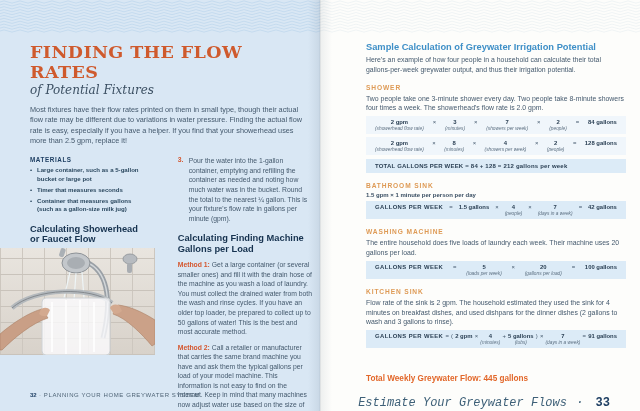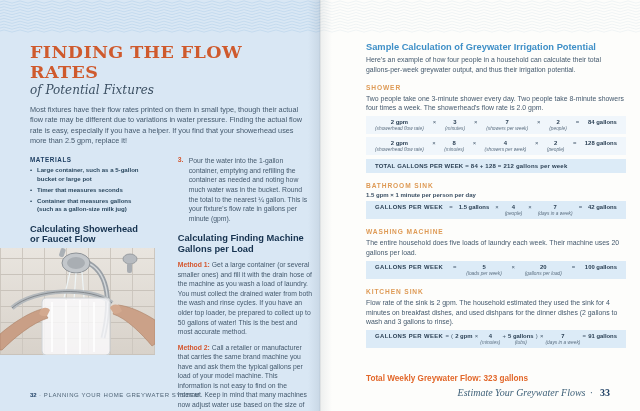--- a/index.html
+++ b/index.html
@@ -66,21 +66,21 @@
   .eq-val { font-size:5.9px; font-weight:bold; color:#2c4155; white-space:nowrap; }
   .eq-sub { font-size:4.8px; font-style:italic; color:#5d7082; white-space:nowrap; margin-top:1px; }
   .eq-op .eq-val { font-weight:normal; color:#44596d; }
   .eq-label .eq-val { letter-spacing:.4px; }
   .eq-res .eq-val { font-weight:bold; }
 
   .total-bar { background:#dcebf7; padding:4px 9px; margin-top:4px; font-size:6px; font-weight:bold; letter-spacing:.2px; color:#2c4155; }
 
   .total-flow { margin-top:26px; font-size:8.2px; font-weight:bold; color:#e2672a; }
 
-  .rp-footer { position:absolute; right:30px; bottom:13px; font-family:Liberation Serif, serif; font-style:italic; font-size:10px; color:#3e6078; }
+  .rp-footer { position:absolute; right:30px; bottom:1px; font-family:Liberation Mono, monospace; font-style:italic; font-size:12px; color:#3e6078; }
   .rp-footer .pnum { font-style:normal; font-weight:bold; color:#1e3f63; margin-left:3px; }
   .rp-footer .sep { margin:0 2px; }
 </style>
 </head>
 <body>
 
 <div class="spread">
 
   <div class="page page-left">
     <svg class="wave-band" viewBox="0 0 320 34">
@@ -369,21 +369,21 @@
             <span class="eq-sub">(days in a week)</span>
           </span>
           <span class="eq-part eq-op">
             <span class="eq-val">=</span>
           </span>
           <span class="eq-part eq-res">
             <span class="eq-val">91 gallons</span>
           </span>
         </div>
 
-      <div class="total-flow">Total Weekly Greywater Flow: 323 gallons</div>
+      <div class="total-flow">Total Weekly Greywater Flow: 445 gallons</div>
     </div>
 
     <div class="rp-footer">
       <span>Estimate Your Greywater Flows</span>
       <span class="sep">·</span>
       <span class="pnum">33</span>
     </div>
   </div>
 
   <div class="gutter"></div>

